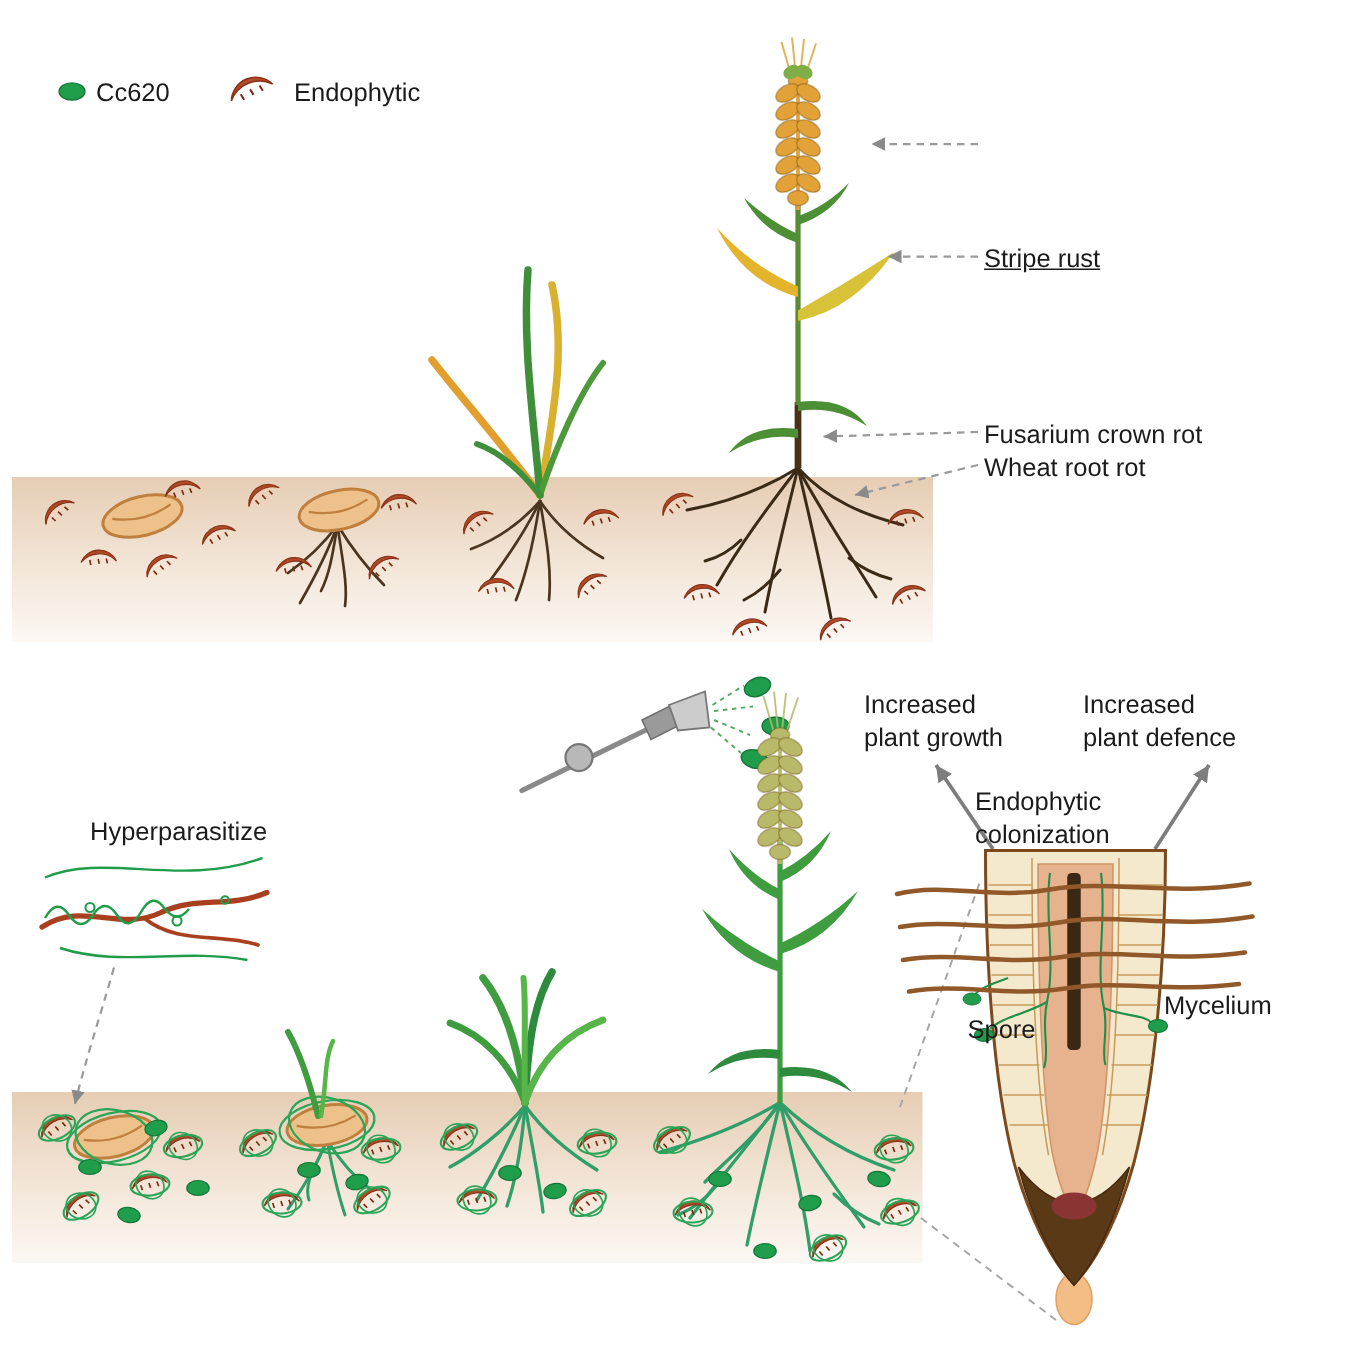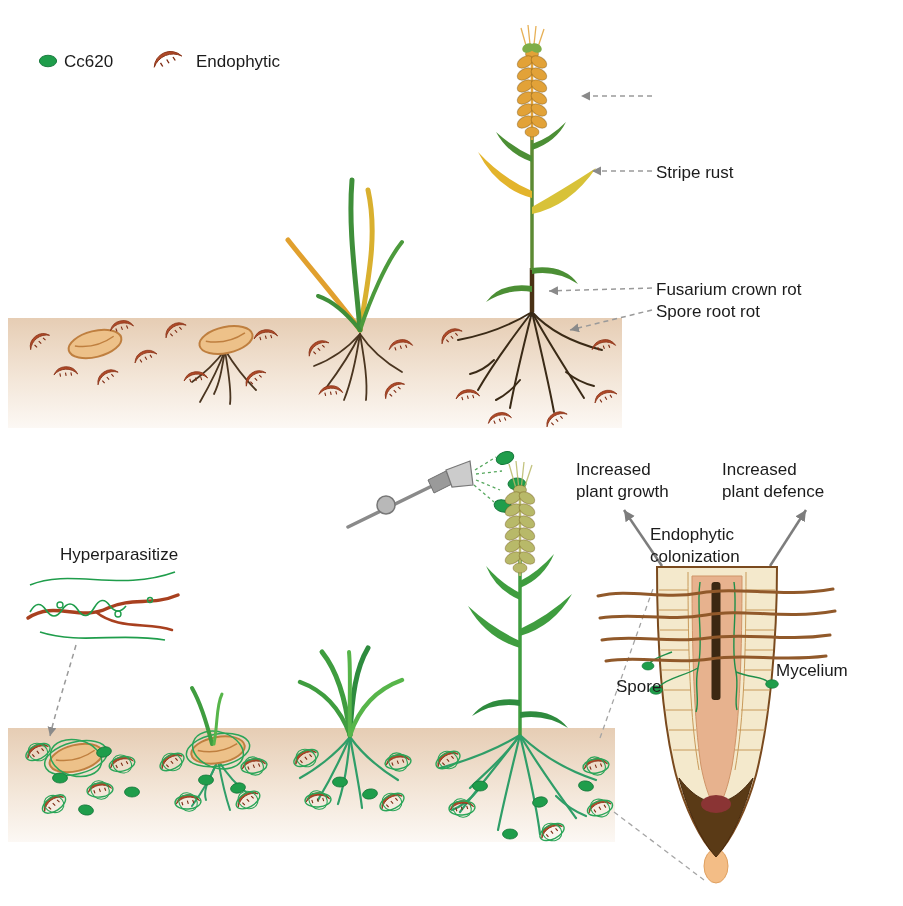--- a/index.html
+++ b/index.html
@@ -339,27 +339,27 @@
       <path d="M602,640 C636,634 670,644 708,638 C746,632 782,642 830,635"></path>
       <path d="M606,661 C640,655 672,665 710,659 C746,653 780,662 826,656"></path>
     </g>
   </g>
 
 </svg>
 
 <div class="lbl" style="left:64px; top:51px;">Cc620</div>
 <div class="lbl" style="left:196px; top:51px;">Endophytic</div>
 
-<div class="lbl" style="left:656px; top:162px;">Stripe rust</div>
+<div class="lbl" style="left:656px; top:162px;text-decoration:underline;">Stripe rust</div>
 <div class="lbl" style="left:656px; top:279px;">Fusarium crown rot</div>
-<div class="lbl" style="left:656px; top:301px;">Spore root rot</div>
+<div class="lbl" style="left:656px; top:301px;">Wheat root rot</div>
 
 <div class="lbl" style="left:60px; top:528px;margin-top:16px;">Hyperparasitize</div>
 <div class="lbl center" style="left:576px; top:459px; width:126px;">Increased
 plant growth</div>
 <div class="lbl center" style="left:722px; top:459px; width:132px;">Increased
 plant defence</div>
 <div class="lbl center" style="left:650px; top:524px; width:132px;">Endophytic
 colonization</div>
 <div class="lbl" style="left:776px; top:638px;margin-top:22px;">Mycelium</div>
-<div class="lbl" style="left:616px; top:676px;">Spore</div>
+<div class="lbl" style="left:645px; top:676px;">Spore</div>
 
 </div>
 
 </body></html>

